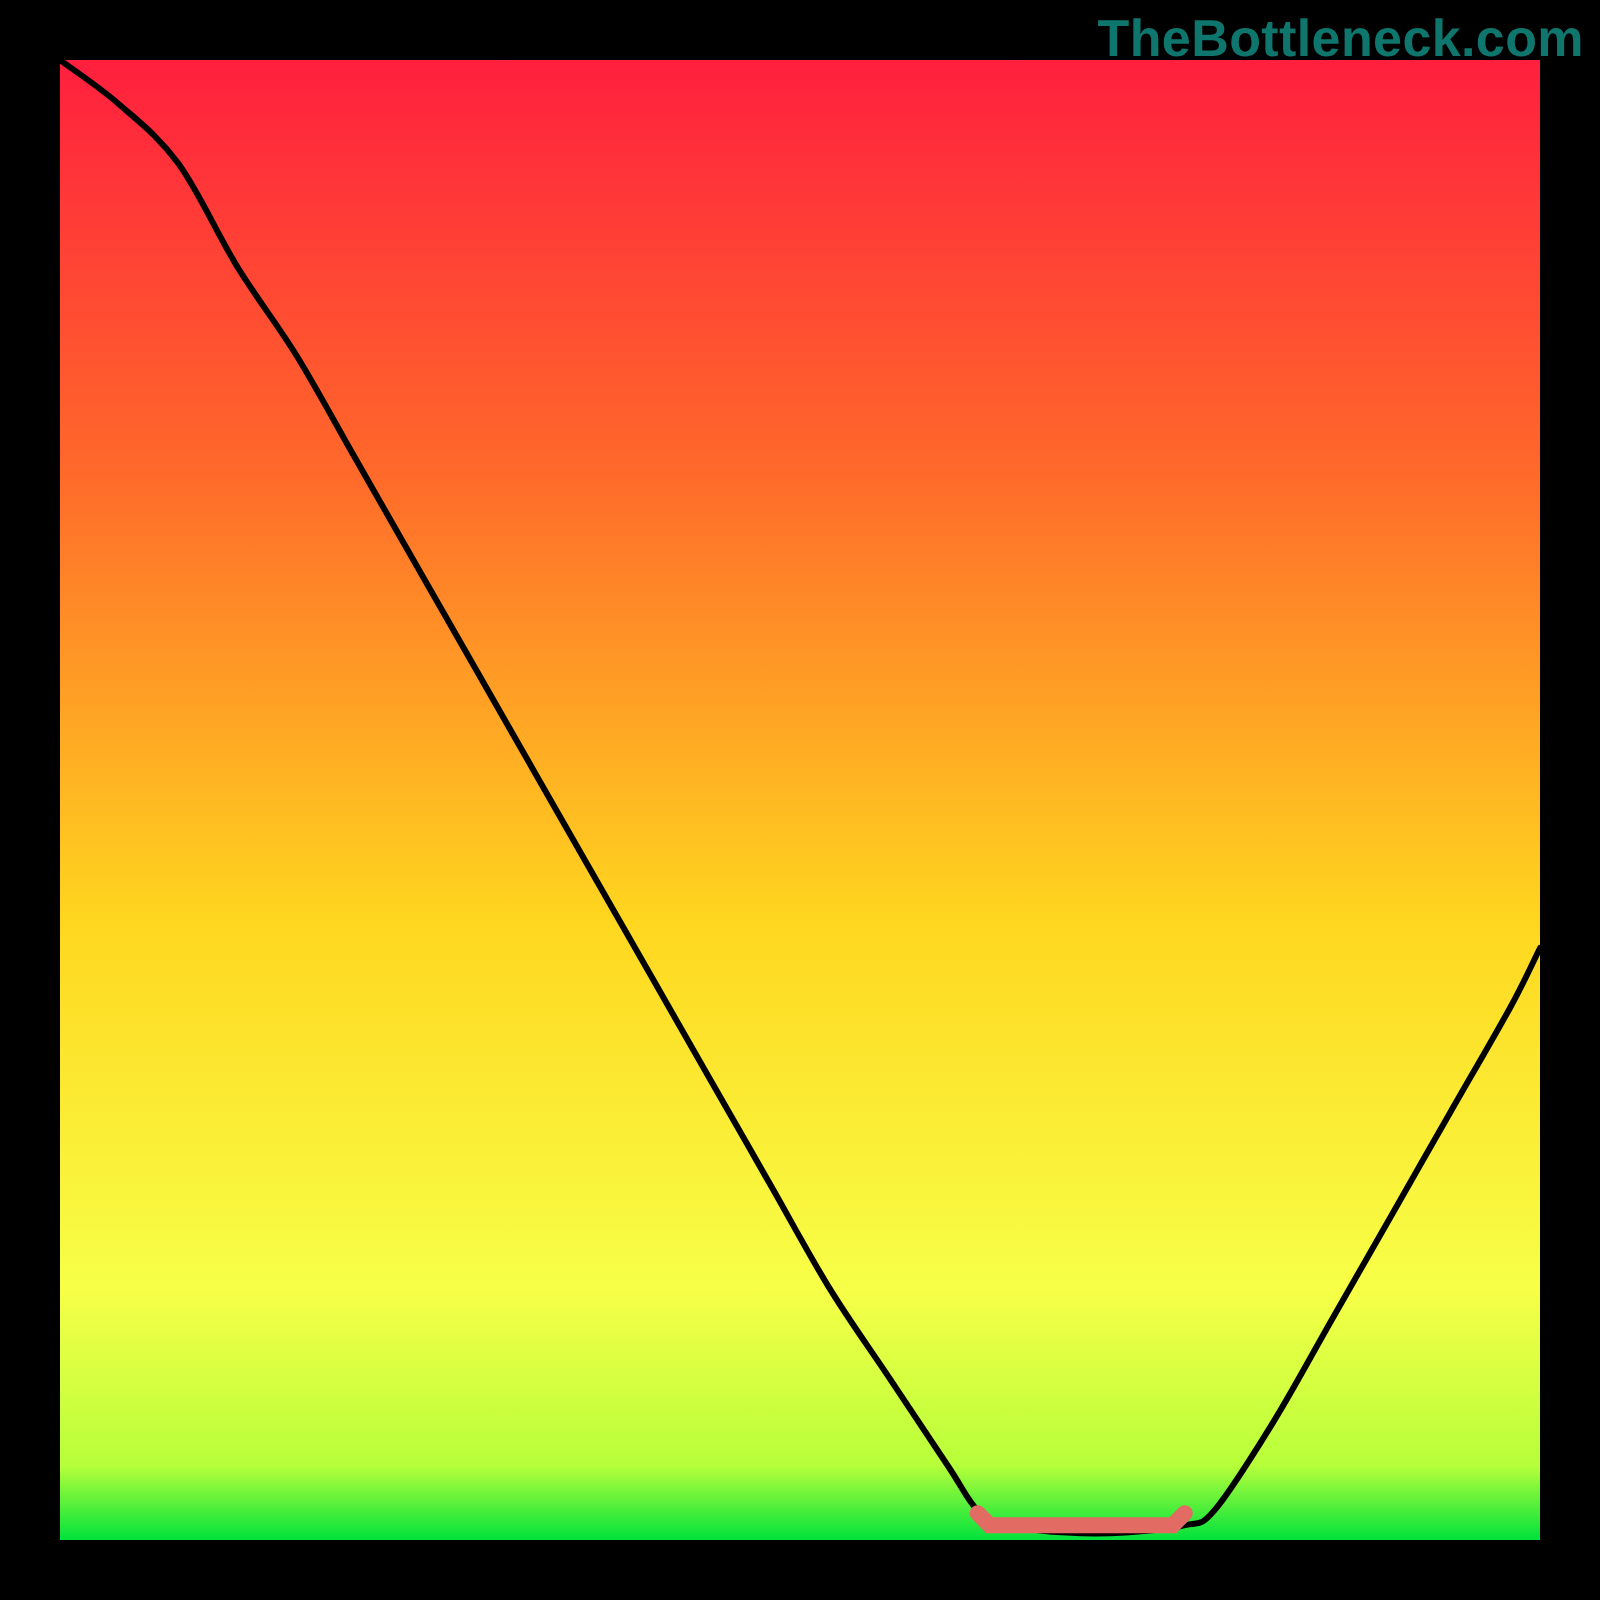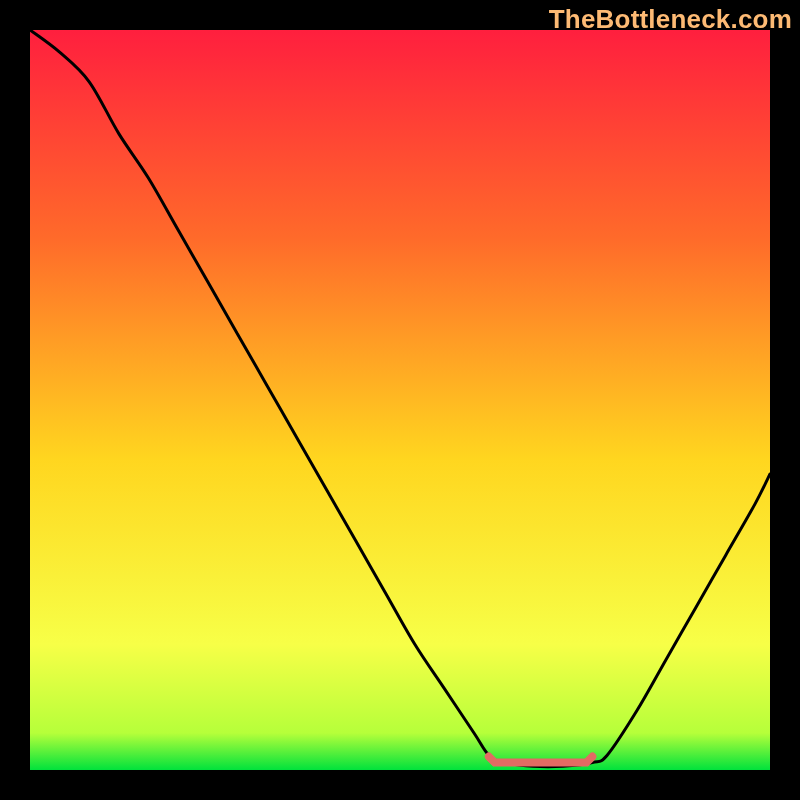--- a/index.html
+++ b/index.html
@@ -23,21 +23,21 @@
     position: absolute;
     left: 0;
     top: 0;
     width: 740px;
     height: 740px;
   }
   .watermark {
     position: absolute;
     top: 4px;
     right: 8px;
-    color: #fdba74;
+    color: #0f766e;
     font-size: 26px;
     font-weight: 600;
     letter-spacing: 0.2px;
     user-select: none;
   }
 </style>
 </head>
 <body>
 
 <div class="frame">

